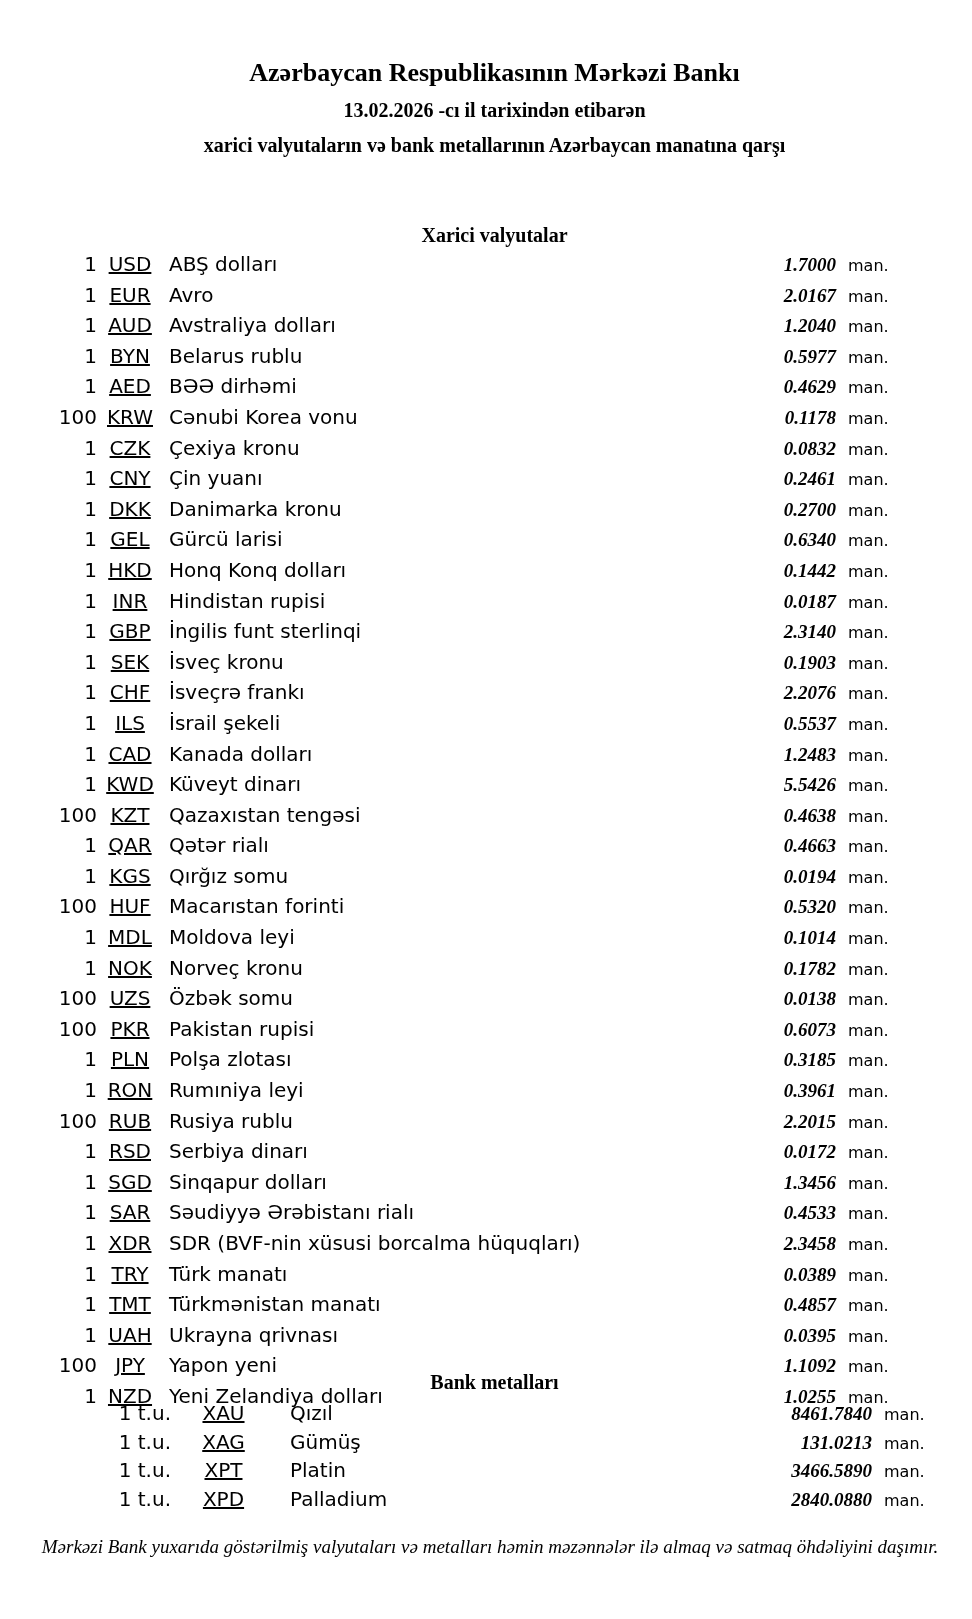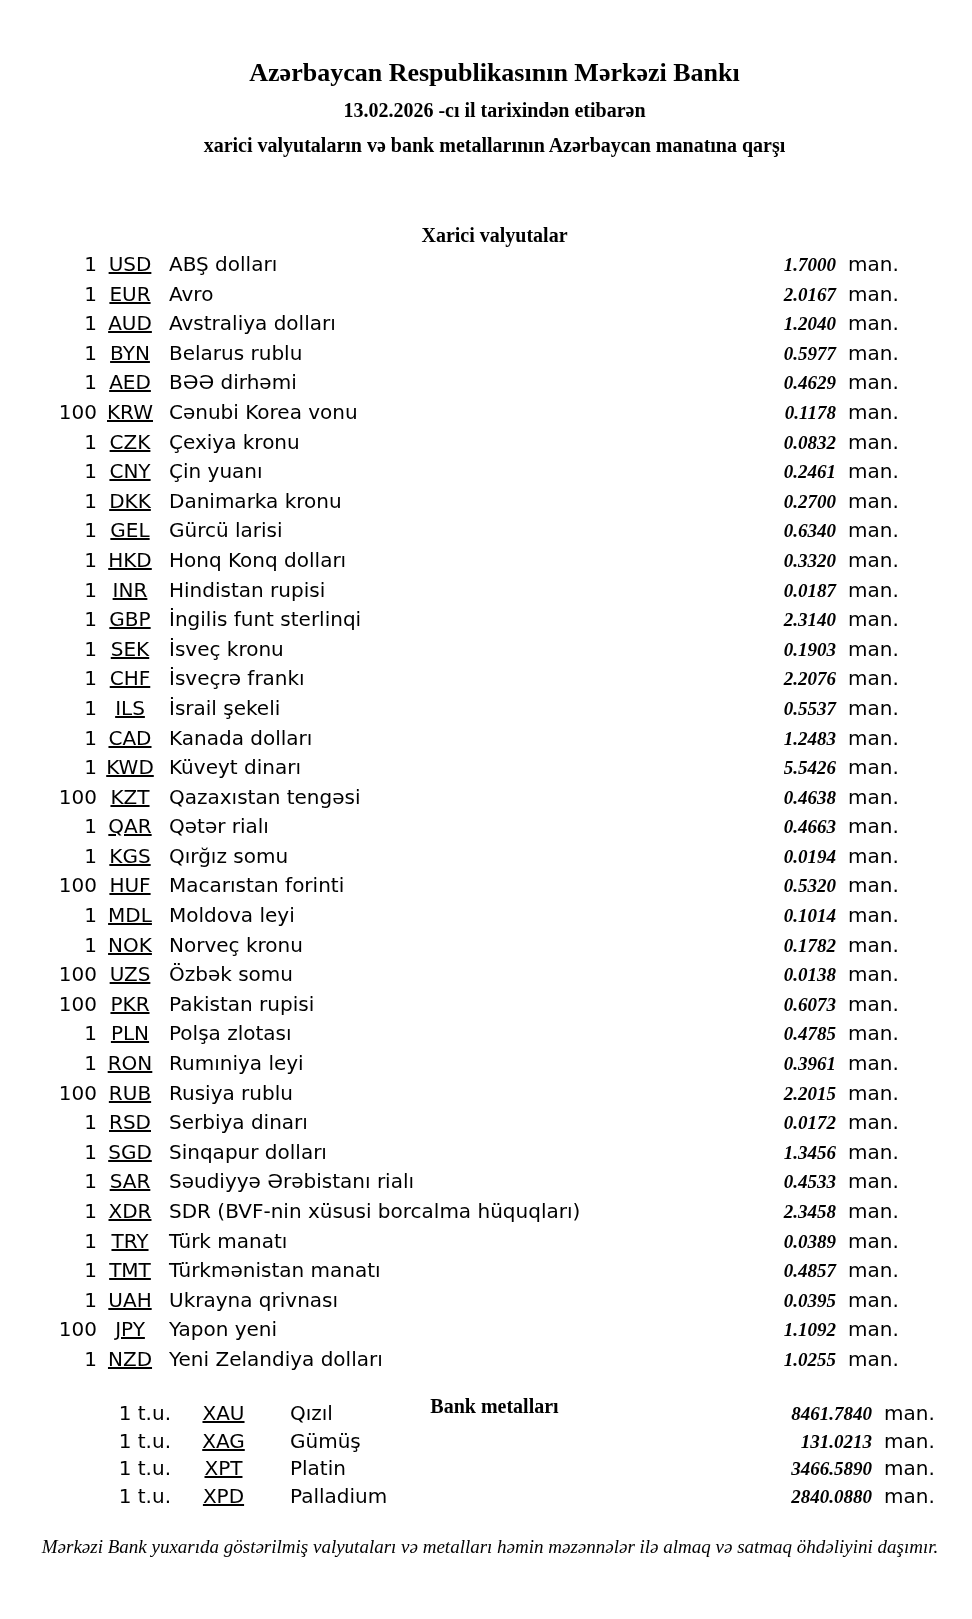--- a/index.html
+++ b/index.html
@@ -9,39 +9,39 @@
     background:#ffffff;color:#000;
     overflow:hidden;
     font-family:"DejaVu Sans",sans-serif;
   }
   .serif-bold{font-family:"Liberation Serif",serif;font-weight:bold;}
   .centered{position:absolute;left:17px;right:0;text-align:center;white-space:nowrap;}
   .title{top:58px;font-size:26px;}
   .date-line{top:99px;font-size:20px;}
   .subtitle{top:134px;font-size:20px;}
   #cur-title{top:224px;font-size:20px;}
-  #metal-title{top:1371px;font-size:20px;margin-top:24px;}
+  #metal-title{top:1371px;font-size:20px;}
 
   .rates-table{position:absolute;left:0;width:972px;box-sizing:border-box;padding-right:70px;}
   #cur-table{top:250px;}
   #metal-table{top:1400px;margin-left:36px;}
   .row{display:grid;align-items:baseline;}
   .cur-row{grid-template-columns:97px 66px 1fr 118px 66px;line-height:28.6px;}
   .metal-row{grid-template-columns:135px 105px 1fr 118px 66px;line-height:27.6px;}
   .qty{text-align:right;font-size:20px;}
   .code{text-align:center;font-size:20px;text-decoration:underline;}
   .name{text-align:left;font-size:20px;padding-left:6px;}
   .metal-row .name{padding-left:14px;}
   .rate{
     text-align:right;
     font-family:Liberation Serif, serif;
     font-style:italic;font-weight:600;
     font-size:19px;
   }
-  .unit{text-align:left;font-size:20px;padding-left:12px;}
+  .unit{text-align:left;font-size:16px;padding-left:12px;}
 
   .footer{
     position:absolute;top:1536px;left:0;right:0;
     text-align:center;white-space:nowrap;
     font-family:"Liberation Serif",serif;
     font-style:italic;font-size:19px;margin-left:8px;
   }
 </style>
 </head>
 <body>
@@ -125,21 +125,21 @@
         <span class="qty">1</span>
         <span class="code">GEL</span>
         <span class="name">Gürcü larisi</span>
         <span class="rate">0.6340</span>
         <span class="unit">man.</span>
       </div>
       <div class="row cur-row">
         <span class="qty">1</span>
         <span class="code">HKD</span>
         <span class="name">Honq Konq dolları</span>
-        <span class="rate">0.3320</span>
+        <span class="rate">0.1442</span>
         <span class="unit">man.</span>
       </div>
       <div class="row cur-row">
         <span class="qty">1</span>
         <span class="code">INR</span>
         <span class="name">Hindistan rupisi</span>
         <span class="rate">0.0187</span>
         <span class="unit">man.</span>
       </div>
       <div class="row cur-row">
@@ -237,21 +237,21 @@
         <span class="qty">100</span>
         <span class="code">PKR</span>
         <span class="name">Pakistan rupisi</span>
         <span class="rate">0.6073</span>
         <span class="unit">man.</span>
       </div>
       <div class="row cur-row">
         <span class="qty">1</span>
         <span class="code">PLN</span>
         <span class="name">Polşa zlotası</span>
-        <span class="rate">0.4785</span>
+        <span class="rate">0.3185</span>
         <span class="unit">man.</span>
       </div>
       <div class="row cur-row">
         <span class="qty">1</span>
         <span class="code">RON</span>
         <span class="name">Rumıniya leyi</span>
         <span class="rate">0.3961</span>
         <span class="unit">man.</span>
       </div>
       <div class="row cur-row">

